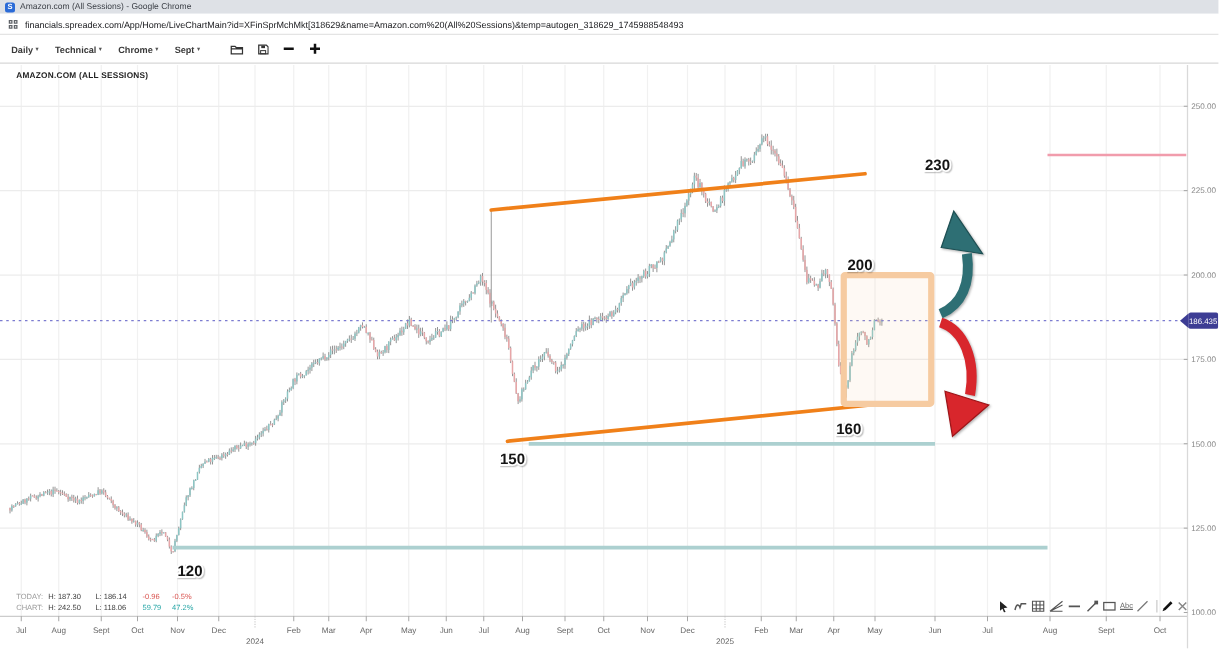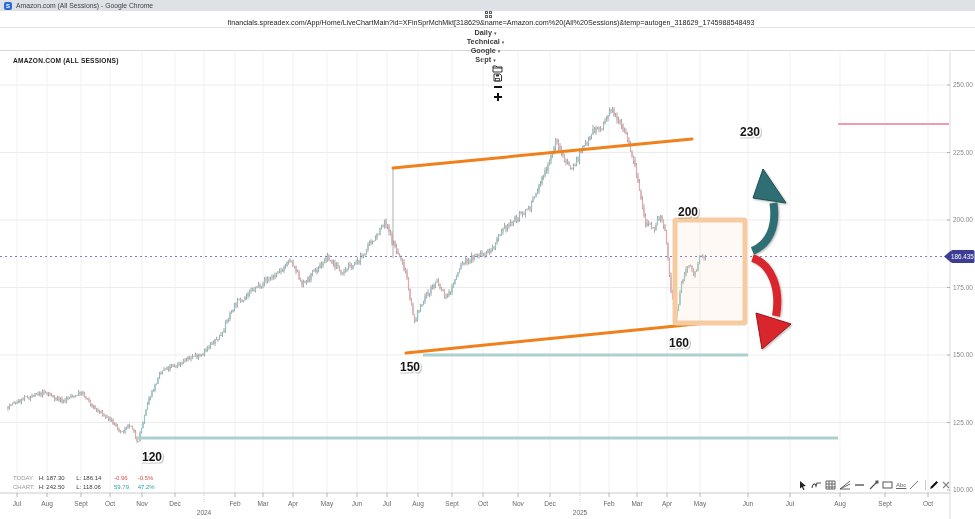--- a/index.html
+++ b/index.html
@@ -6,27 +6,27 @@
   .screen{position:relative;width:975px;height:519px;overflow:hidden;
           font-family:"Liberation Sans",sans-serif;background:#fff;}
   
   .titlebar{position:absolute;left:0;top:0;width:975px;height:11px;background:#dee1e6;
             display:flex;align-items:center;padding-left:4px;box-sizing:border-box;}
   .favicon{width:8px;height:8px;background:#2b6bd7;border-radius:2px;color:#fff;
            font-size:6px;font-weight:bold;line-height:8px;text-align:center;flex:0 0 auto;}
   .wintitle{font-size:6.8px;color:#3b3f46;margin-left:4px;white-space:nowrap;}
   .urlbar{position:absolute;left:0;top:11px;width:975px;height:17px;background:#fff;
           border-bottom:1px solid #e4e4e4;display:flex;align-items:center;
-          padding-left:7px;box-sizing:border-box;flex-direction:column;}
+          padding-left:7px;box-sizing:border-box;}
   .siteicon{display:inline-grid;grid-template-columns:3px 3px;grid-gap:1px;margin-right:6px;}
   .siteicon i{width:3px;height:3px;border:1px solid #5f6368;box-sizing:border-box;display:block;}
   .urltext{font-size:7.2px;color:#202124;white-space:nowrap;overflow:hidden;}
   .menubar{position:absolute;left:0;top:28px;width:975px;height:23px;background:#fff;
            border-bottom:1px solid #d8d8d8;display:flex;align-items:center;
-           padding-left:9px;box-sizing:border-box;flex-direction:column;}
+           padding-left:9px;box-sizing:border-box;}
   .menu{display:flex;align-items:center;margin-right:13px;cursor:pointer;}
   .menu .lbl{font-size:7.3px;font-weight:bold;color:#3a3a3a;}
   .menu .caret{font-size:5px;color:#555;margin-left:2px;}
   .tool-ic{margin-left:11px;display:flex;align-items:center;cursor:pointer;}
   
   .chart-title{position:absolute;left:13px;top:57px;font-size:6.6px;font-weight:bold;
                color:#222;letter-spacing:.2px;}
   .stats{position:absolute;left:13px;top:474px;font-size:6px;line-height:8.5px;}
   .stats .row span{display:inline-block;}
   .stats .k{color:#9a9a9a;width:24px;}
@@ -66,21 +66,21 @@
   <div class="menubar">
     <span class="menu">
       <span class="lbl">Daily</span>
       <span class="caret">▾</span>
     </span>
     <span class="menu">
       <span class="lbl">Technical</span>
       <span class="caret">▾</span>
     </span>
     <span class="menu">
-      <span class="lbl">Google</span>
+      <span class="lbl">Chrome</span>
       <span class="caret">▾</span>
     </span>
     <span class="menu">
       <span class="lbl">Sept</span>
       <span class="caret">▾</span>
     </span>
     <span class="tool-ic">
       <svg width="11" height="9" viewBox="0 0 11 9">
           <path d="M1,2 h3 l1,1 h5 v5 h-9 z M1,4 h9" fill="none" stroke="#333" stroke-width="1"></path>
         </svg>

